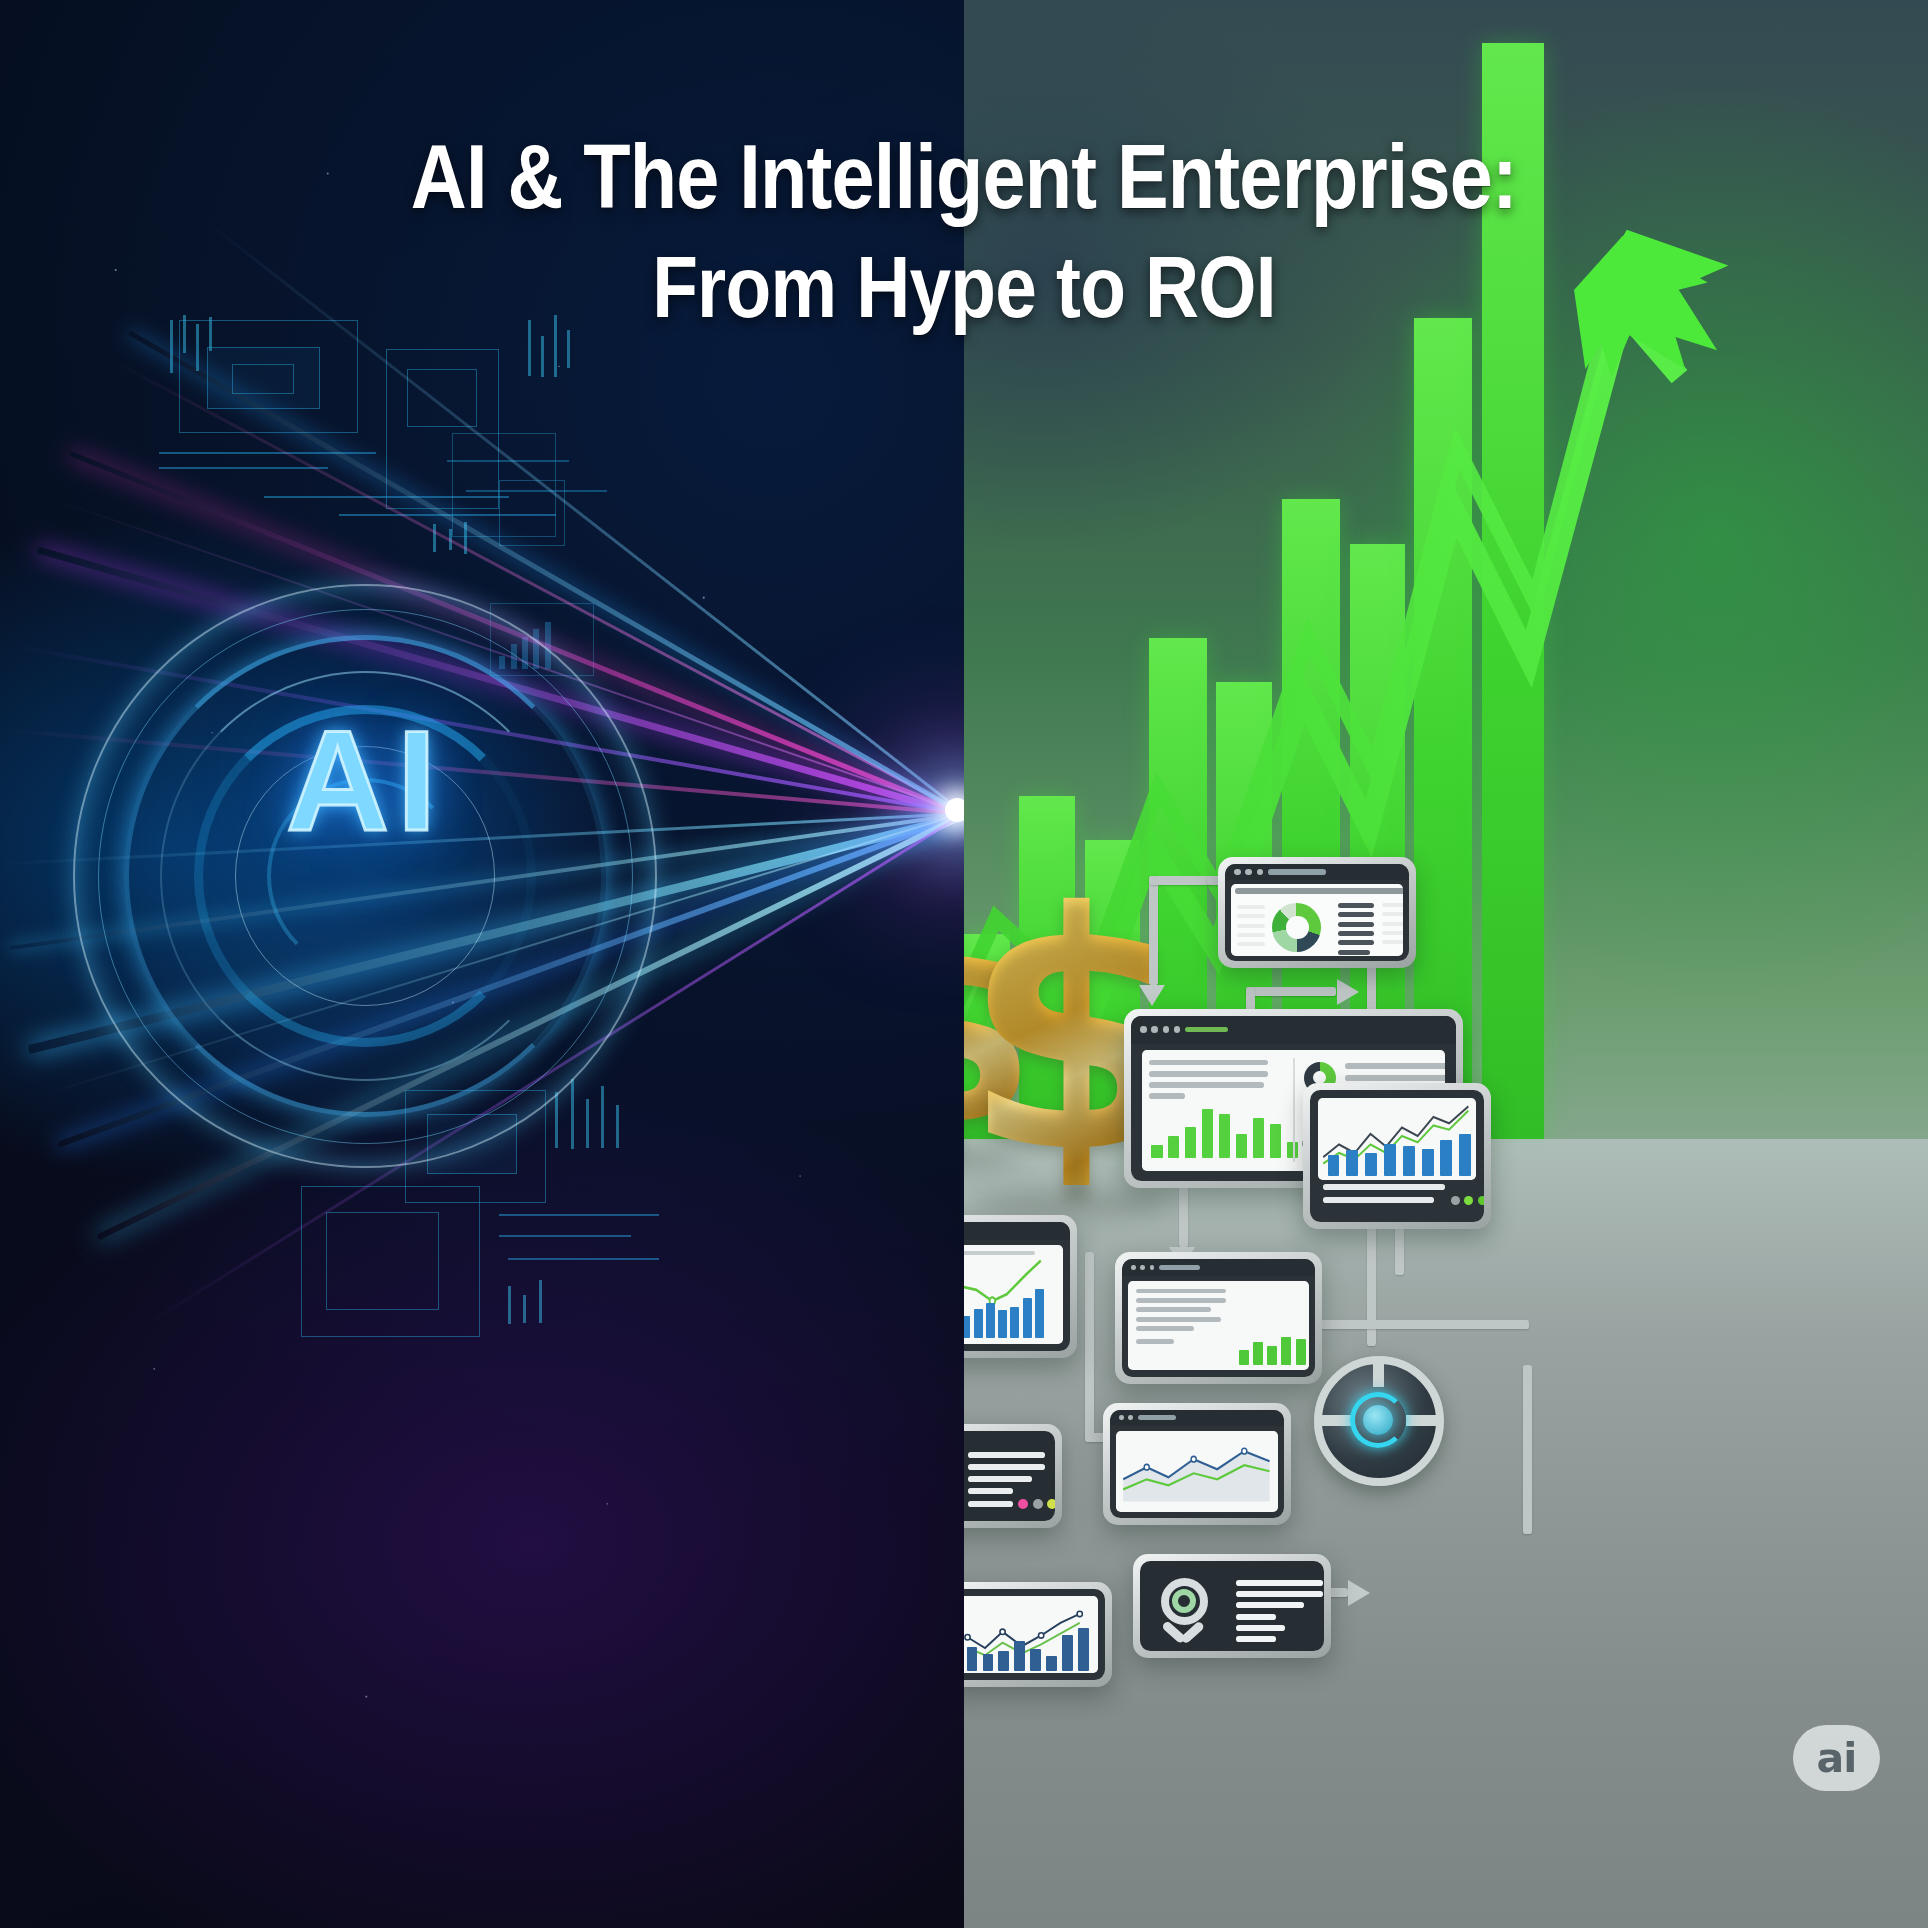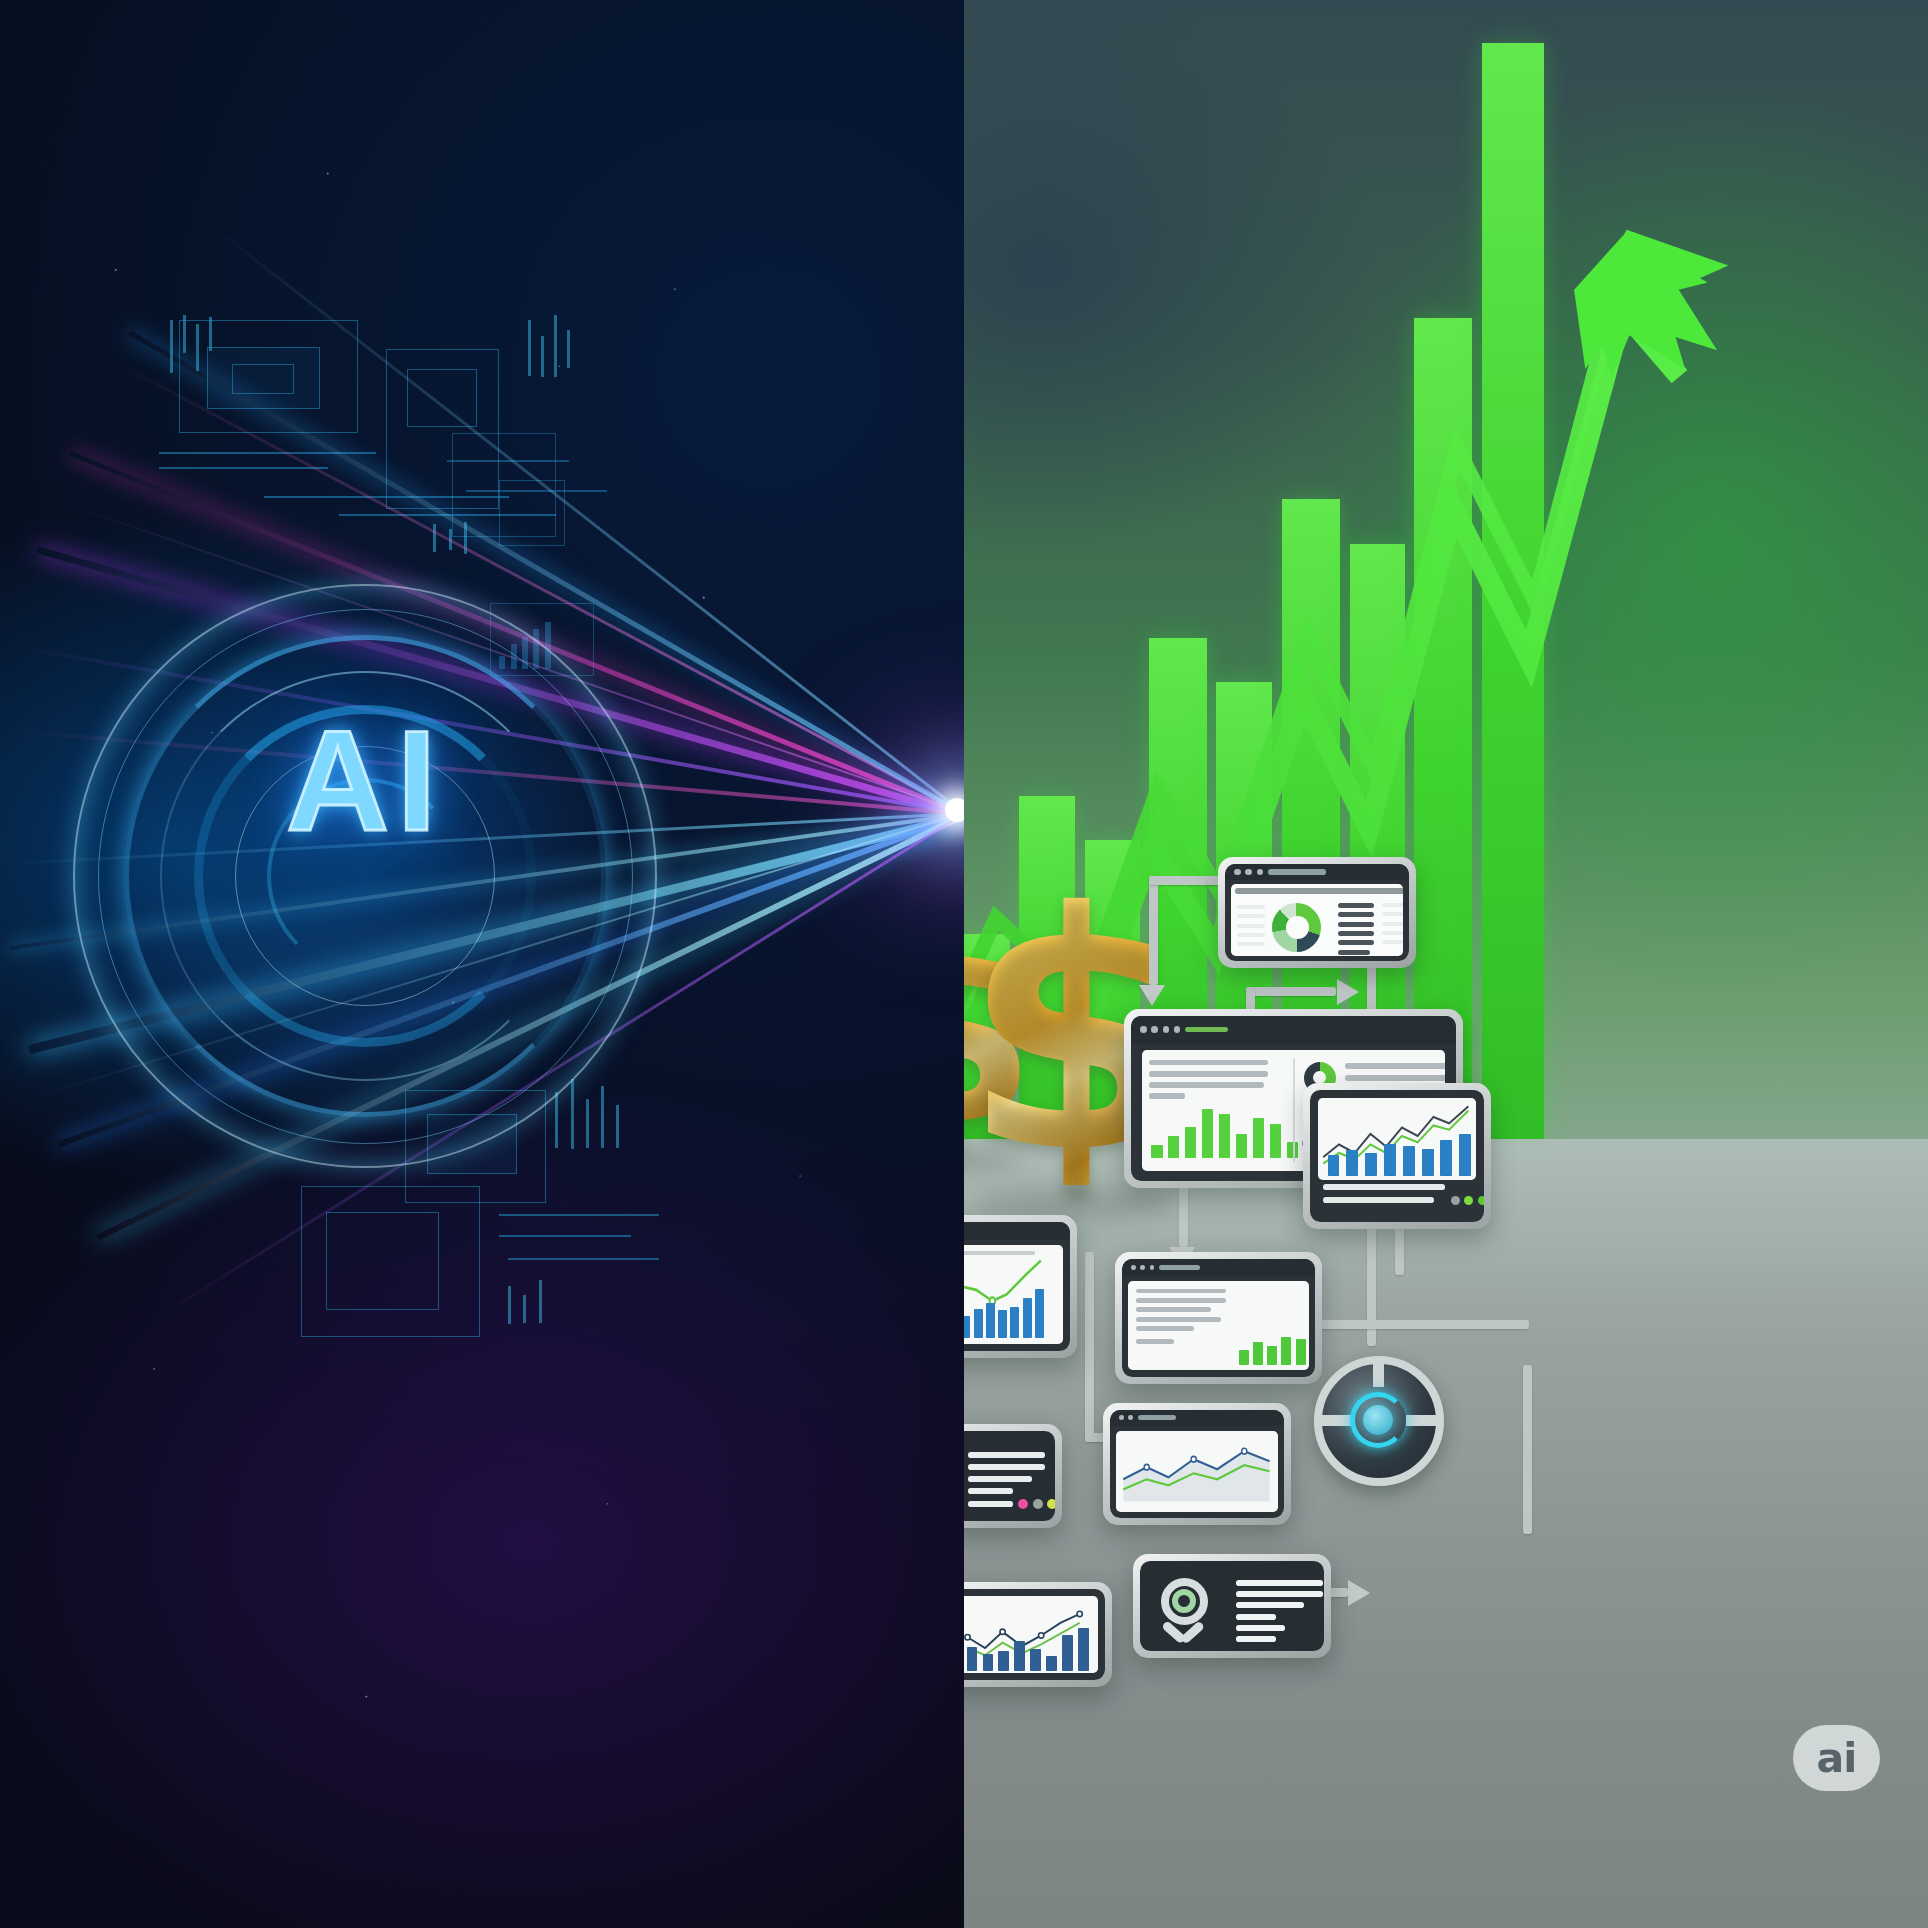--- a/index.html
+++ b/index.html
@@ -549,15 +549,19 @@
       <div class="gauge-spoke" style="left:51px;top:-1.9px;width:11.3px;height:24.5px;"></div>
       <div class="gauge-ring" style="left:28px;top:28px;width:56px;height:56px;border-right-color:transparent;"></div>
       <div class="gauge-core" style="left:41px;top:41px;width:30px;height:30px;"></div>
     </div>
 
     <div class="watermark" style="left:829px;top:1725px;">
       <span>ai</span>
     </div>
   </div>
 
+  <div class="title-wrap">
+    <div class="title-line l1">AI &amp; The Intelligent Enterprise:</div>
+    <div class="title-line l2">From Hype to ROI</div>
+  </div>
 
 </div>
 
 
 </body></html>

